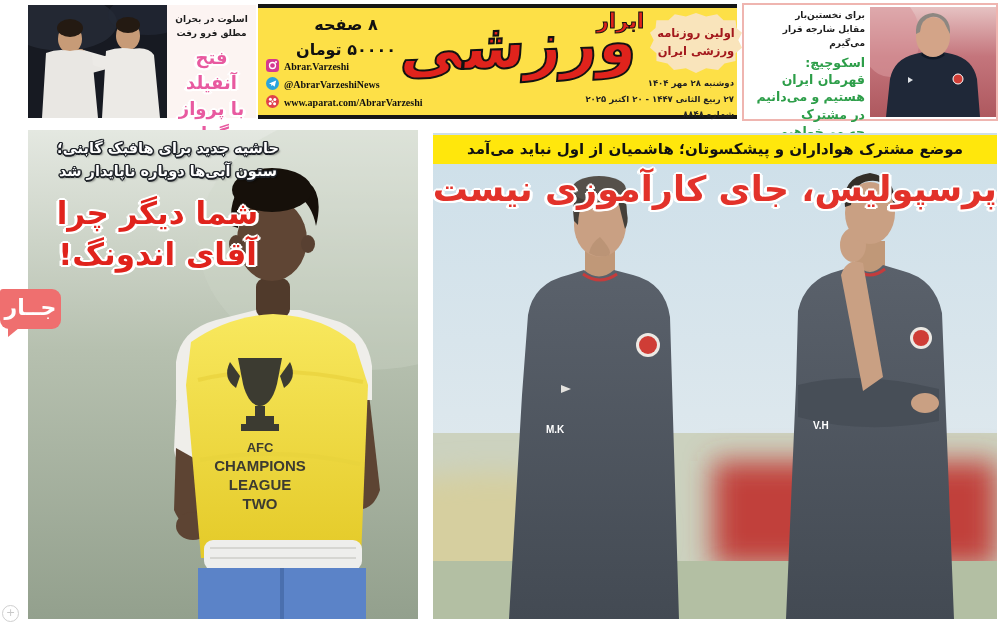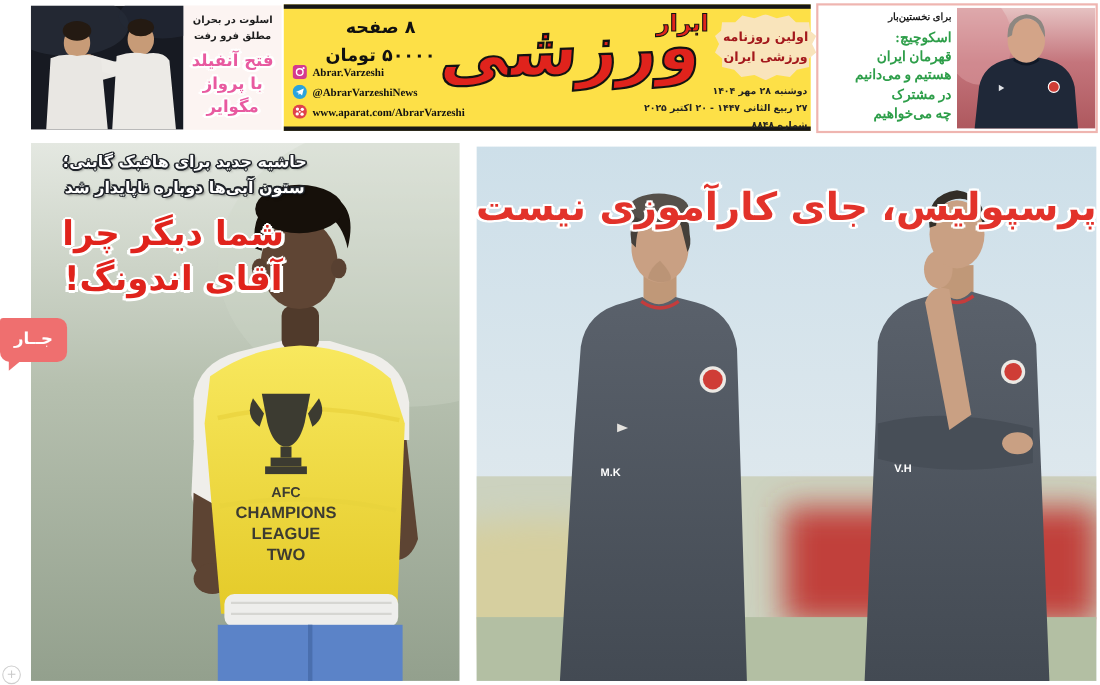--- a/index.html
+++ b/index.html
@@ -12,21 +12,21 @@
       1.5px 1.5px 0 #fff,-1.5px 1.5px 0 #fff,1.5px -1.5px 0 #fff,-1.5px -1.5px 0 #fff,
       3px 1px 0 #fff,-3px 1px 0 #fff;}
   
   .ob{text-shadow:1.5px 0 0 #20242a,-1.5px 0 0 #20242a,0 1.5px 0 #20242a,0 -1.5px 0 #20242a,
       1px 1px 0 #20242a,-1px 1px 0 #20242a,1px -1px 0 #20242a,-1px -1px 0 #20242a,2px 2px 2px rgba(0,0,0,.45);}
 
   
   .hdr-photo{left:28px;top:5px;width:139px;height:113px;overflow:hidden;}
   .hdr-left-text{left:167px;top:5px;width:89px;height:113px;background:#fcf4f2;text-align:center;}
   .hlt-kicker{margin-top:7px;font-size:9px;line-height:1.6;color:#1c1c1c;font-weight:bold;}
-  .hlt-head{margin-top:4px;font-size:15px;line-height:1.42;color:#e85aa0;font-weight:bold;}
+  .hlt-head{margin-top:4px;font-size:18px;line-height:1.42;color:#e85aa0;font-weight:bold;}
 
   .masthead{left:258px;top:4px;width:479px;height:115px;border-top:4px solid #161616;
             border-bottom:4px solid #161616;box-sizing:border-box;background:#fde047;}
   .mh-price{left:18px;top:5px;width:140px;text-align:center;font-size:16px;font-weight:bold;
             color:#111;line-height:1.55;}
   .mh-social{left:8px;bottom:4px;width:200px;}
   .mh-social .row{display:flex;align-items:center;gap:5px;height:18px;cursor:pointer;}
   .mh-social .txt{font-family:"Liberation Serif",serif;font-weight:bold;font-size:10px;color:#111;}
   .mh-logo-main{left:132px;top:8px;width:258px;text-align:center;font-size:63px;line-height:.95;
             font-weight:bold;color:#e0231c;-webkit-text-stroke:2px #121212;
@@ -37,41 +37,41 @@
             clip-path:polygon(50% 0%,61% 6%,73% 2%,80% 12%,93% 12%,94% 25%,100% 33%,96% 45%,
             100% 58%,93% 67%,93% 80%,81% 84%,74% 95%,61% 92%,50% 100%,39% 92%,26% 95%,19% 84%,
             7% 80%,7% 67%,0% 58%,4% 45%,0% 33%,6% 25%,7% 12%,20% 12%,27% 2%,39% 6%);
             text-align:center;}
   .mh-badge .t{margin-top:11px;font-size:11.5px;line-height:1.6;font-weight:bold;color:#a3181c;}
   .mh-dates{right:3px;top:68px;width:128px;text-align:right;font-size:8.5px;font-weight:bold;
             color:#222;line-height:1.85;white-space:nowrap;}
 
   .skocic{left:742px;top:3px;width:256px;height:118px;border:2px solid #efb5b0;
           box-sizing:border-box;background:#fff;}
-  .sk-text{left:3px;top:4px;width:121px;text-align:right;padding-right:3px;box-sizing:border-box;font-family:Liberation Serif, serif;}
+  .sk-text{left:3px;top:4px;width:121px;text-align:right;padding-right:3px;box-sizing:border-box;}
   .sk-kicker{font-size:9px;line-height:1.55;font-weight:bold;color:#1c1c1c;}
   .sk-quote{margin-top:3px;font-size:12.5px;line-height:1.38;font-weight:bold;color:#2d9e49;}
   .sk-photo{left:126px;top:2px;width:126px;height:110px;overflow:hidden;}
 
   
   .left-photo{left:28px;top:130px;width:390px;height:489px;overflow:hidden;}
   .lp-kicker{left:6px;top:7px;width:268px;text-align:center;font-size:14.5px;font-weight:bold;
              color:#fff;line-height:1.62;}
   .lp-head{left:12px;top:63px;width:235px;text-align:center;font-size:31px;font-weight:bold;
            color:#e0231c;line-height:1.33;}
 
   .right-photo{left:433px;top:133px;width:564px;height:486px;overflow:hidden;}
   .yellow-bar{left:433px;top:135px;width:564px;height:29px;background:#ffe70c;text-align:center;}
   .yellow-bar .t{font-size:15px;font-weight:bold;color:#111;line-height:29px;}
   .main-head{left:433px;top:169px;width:564px;text-align:left;font-size:35px;font-weight:bold;
              color:#e2322a;white-space:nowrap;}
 
   .jaaar{left:0px;top:289px;width:61px;height:40px;background:#ef6f6f;border-radius:3px 9px 9px 9px;
          text-align:center;cursor:pointer;}
-  .jaaar .t{color:#fff;font-weight:bold;font-size:15px;line-height:38px;letter-spacing:1px;}
+  .jaaar .t{color:#fff;font-weight:bold;font-size:22px;line-height:38px;letter-spacing:1px;}
   .jaaar::after{content:"";position:absolute;left:8px;bottom:-8px;width:0;height:0;
          border-top:9px solid #ef6f6f;border-right:11px solid transparent;}
   .corner-plus{left:2px;top:605px;width:15px;height:15px;border:1px solid #cfcfcf;border-radius:50%;
          color:#c9c9c9;font-size:11px;line-height:14px;text-align:center;cursor:pointer;}
 
   svg text{font-family:"Liberation Sans",sans-serif;}
 </style>
 </head>
 <body>
 
@@ -162,20 +162,21 @@
       <div>دوشنبه ۲۸ مهر ۱۴۰۴</div>
       <div>۲۷ ربیع الثانی ۱۴۴۷ - ۲۰ اکتبر ۲۰۲۵</div>
       <div>شماره ۸۸۴۸</div>
     </div>
   </div>
 
   <div class="abs skocic">
     <div class="abs sk-text rtl">
       <div class="sk-kicker">
         <div>برای نخستین‌بار</div>
+        <div>مقابل شارجه قرار می‌گیرم</div>
       </div>
       <div class="sk-quote">
         <div>اسکوچیچ:</div>
         <div>قهرمان ایران</div>
         <div>هستیم و می‌دانیم</div>
         <div>در مشترک</div>
         <div>چه می‌خواهیم</div>
       </div>
     </div>
     <div class="abs sk-photo">
@@ -307,20 +308,23 @@
         <ellipse cx="420" cy="112" rx="13" ry="17" fill="#c9a083"></ellipse>
         <ellipse cx="437" cy="80" rx="25" ry="31" fill="#c9a083"></ellipse>
         <path d="M412 74 Q408 44 437 40 Q464 44 462 74 L455 56 Q448 46 436 48 Q420 50 418 72 Z" fill="#332e28"></path>
         <circle cx="488" cy="205" r="11" fill="#ece9e4"></circle>
         <circle cx="488" cy="205" r="8" fill="#cf3d36"></circle>
         <text x="380" y="296" font-size="10" font-weight="bold" fill="#fff">V.H</text>
       </g>
     </svg>
   </div>
 
+  <div class="abs yellow-bar">
+    <div class="t rtl">موضع مشترک هواداران و پیشکسوتان؛ هاشمیان از اول نباید می‌آمد</div>
+  </div>
   <div class="abs main-head rtl ow">پرسپولیس، جای کارآموزی نیست</div>
 
   <div class="abs jaaar">
     <div class="t">جــار</div>
   </div>
 
   <div class="abs corner-plus">+</div>
 
 </div>
 

